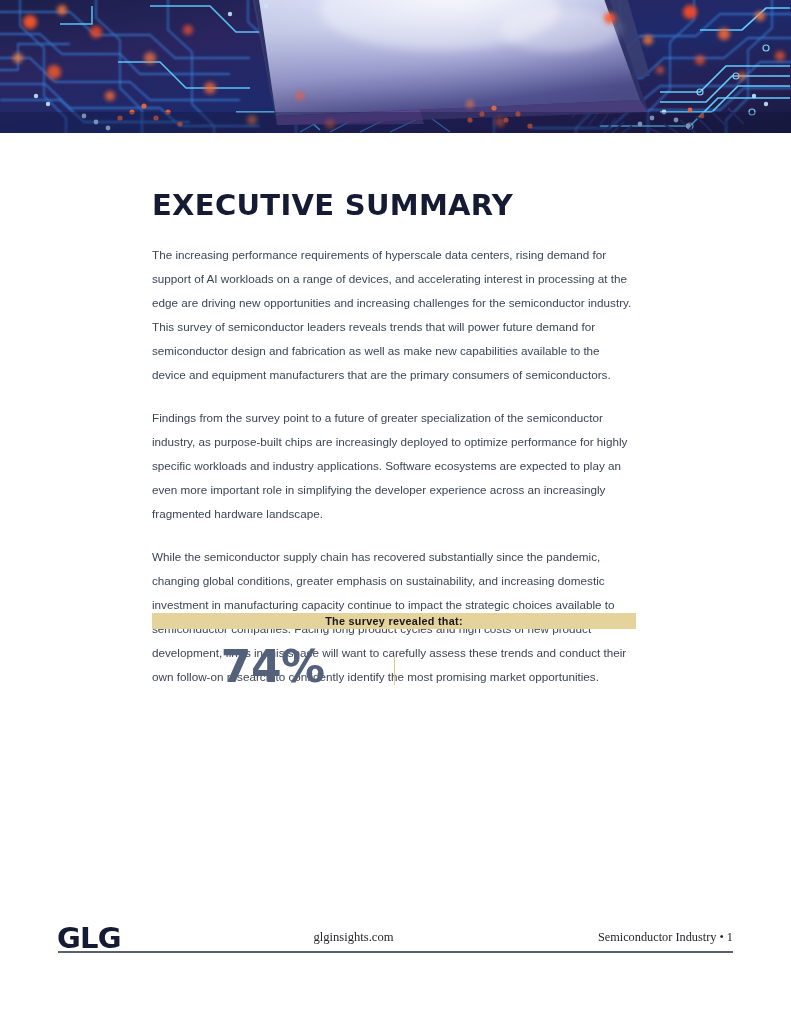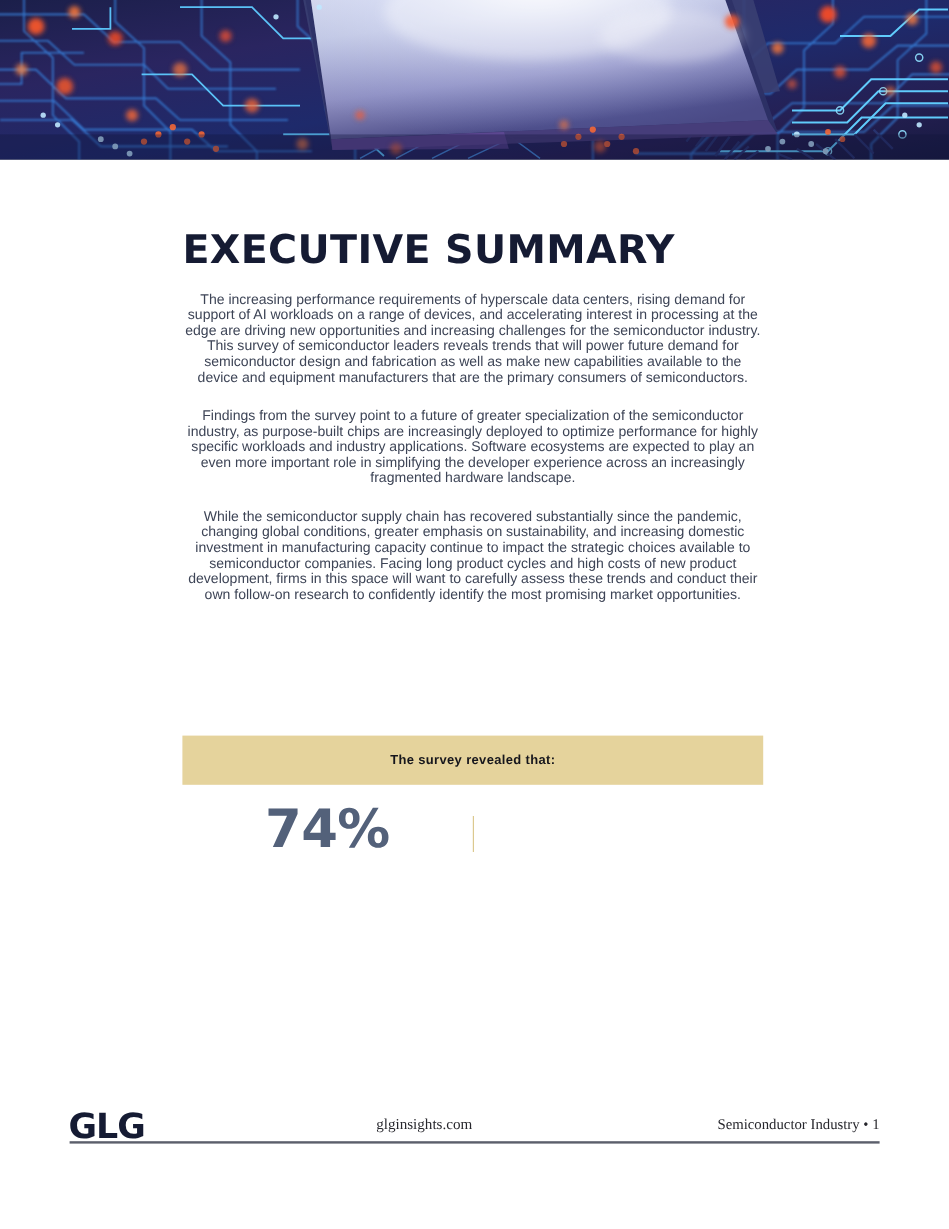--- a/index.html
+++ b/index.html
@@ -31,51 +31,51 @@
     position: absolute;
     top: 133px; left: 0;
     width: 791px;
     height: 891px;
   }
 
   .title {
     position: absolute;
     left: 152px;
     top: 55px;
-    font-size: 33px;
+    font-size: 29px;
     font-weight: 700;
     letter-spacing: 0.3px;
     color: #151b33;
     font-family: "DejaVu Sans", sans-serif;
   }
 
   .body-col {
     position: absolute;
     left: 152px;
     top: 110px;
     width: 484px;
   }
   .body-col p {
     margin: 0 0 19px 0;
     font-size: 11.7px;
-    line-height: 13px;
+    line-height: 24px;
     color: #3d4456;
-    text-align: center;
+    text-align: left;
   }
 
   
   .stats-box {
     position: absolute;
     left: 152px;
     top: 480px;
     width: 484px;
   }
   .stats-header {
     background: #e5d39c;
-    height: 41px;
+    height: 16px;
     display: flex;
     align-items: center;
     justify-content: center;
     font-size: 10.8px;
     font-weight: 700;
     color: #16161c;
     letter-spacing: 0.3px;
   }
   .stats-cols {
     display: flex;

